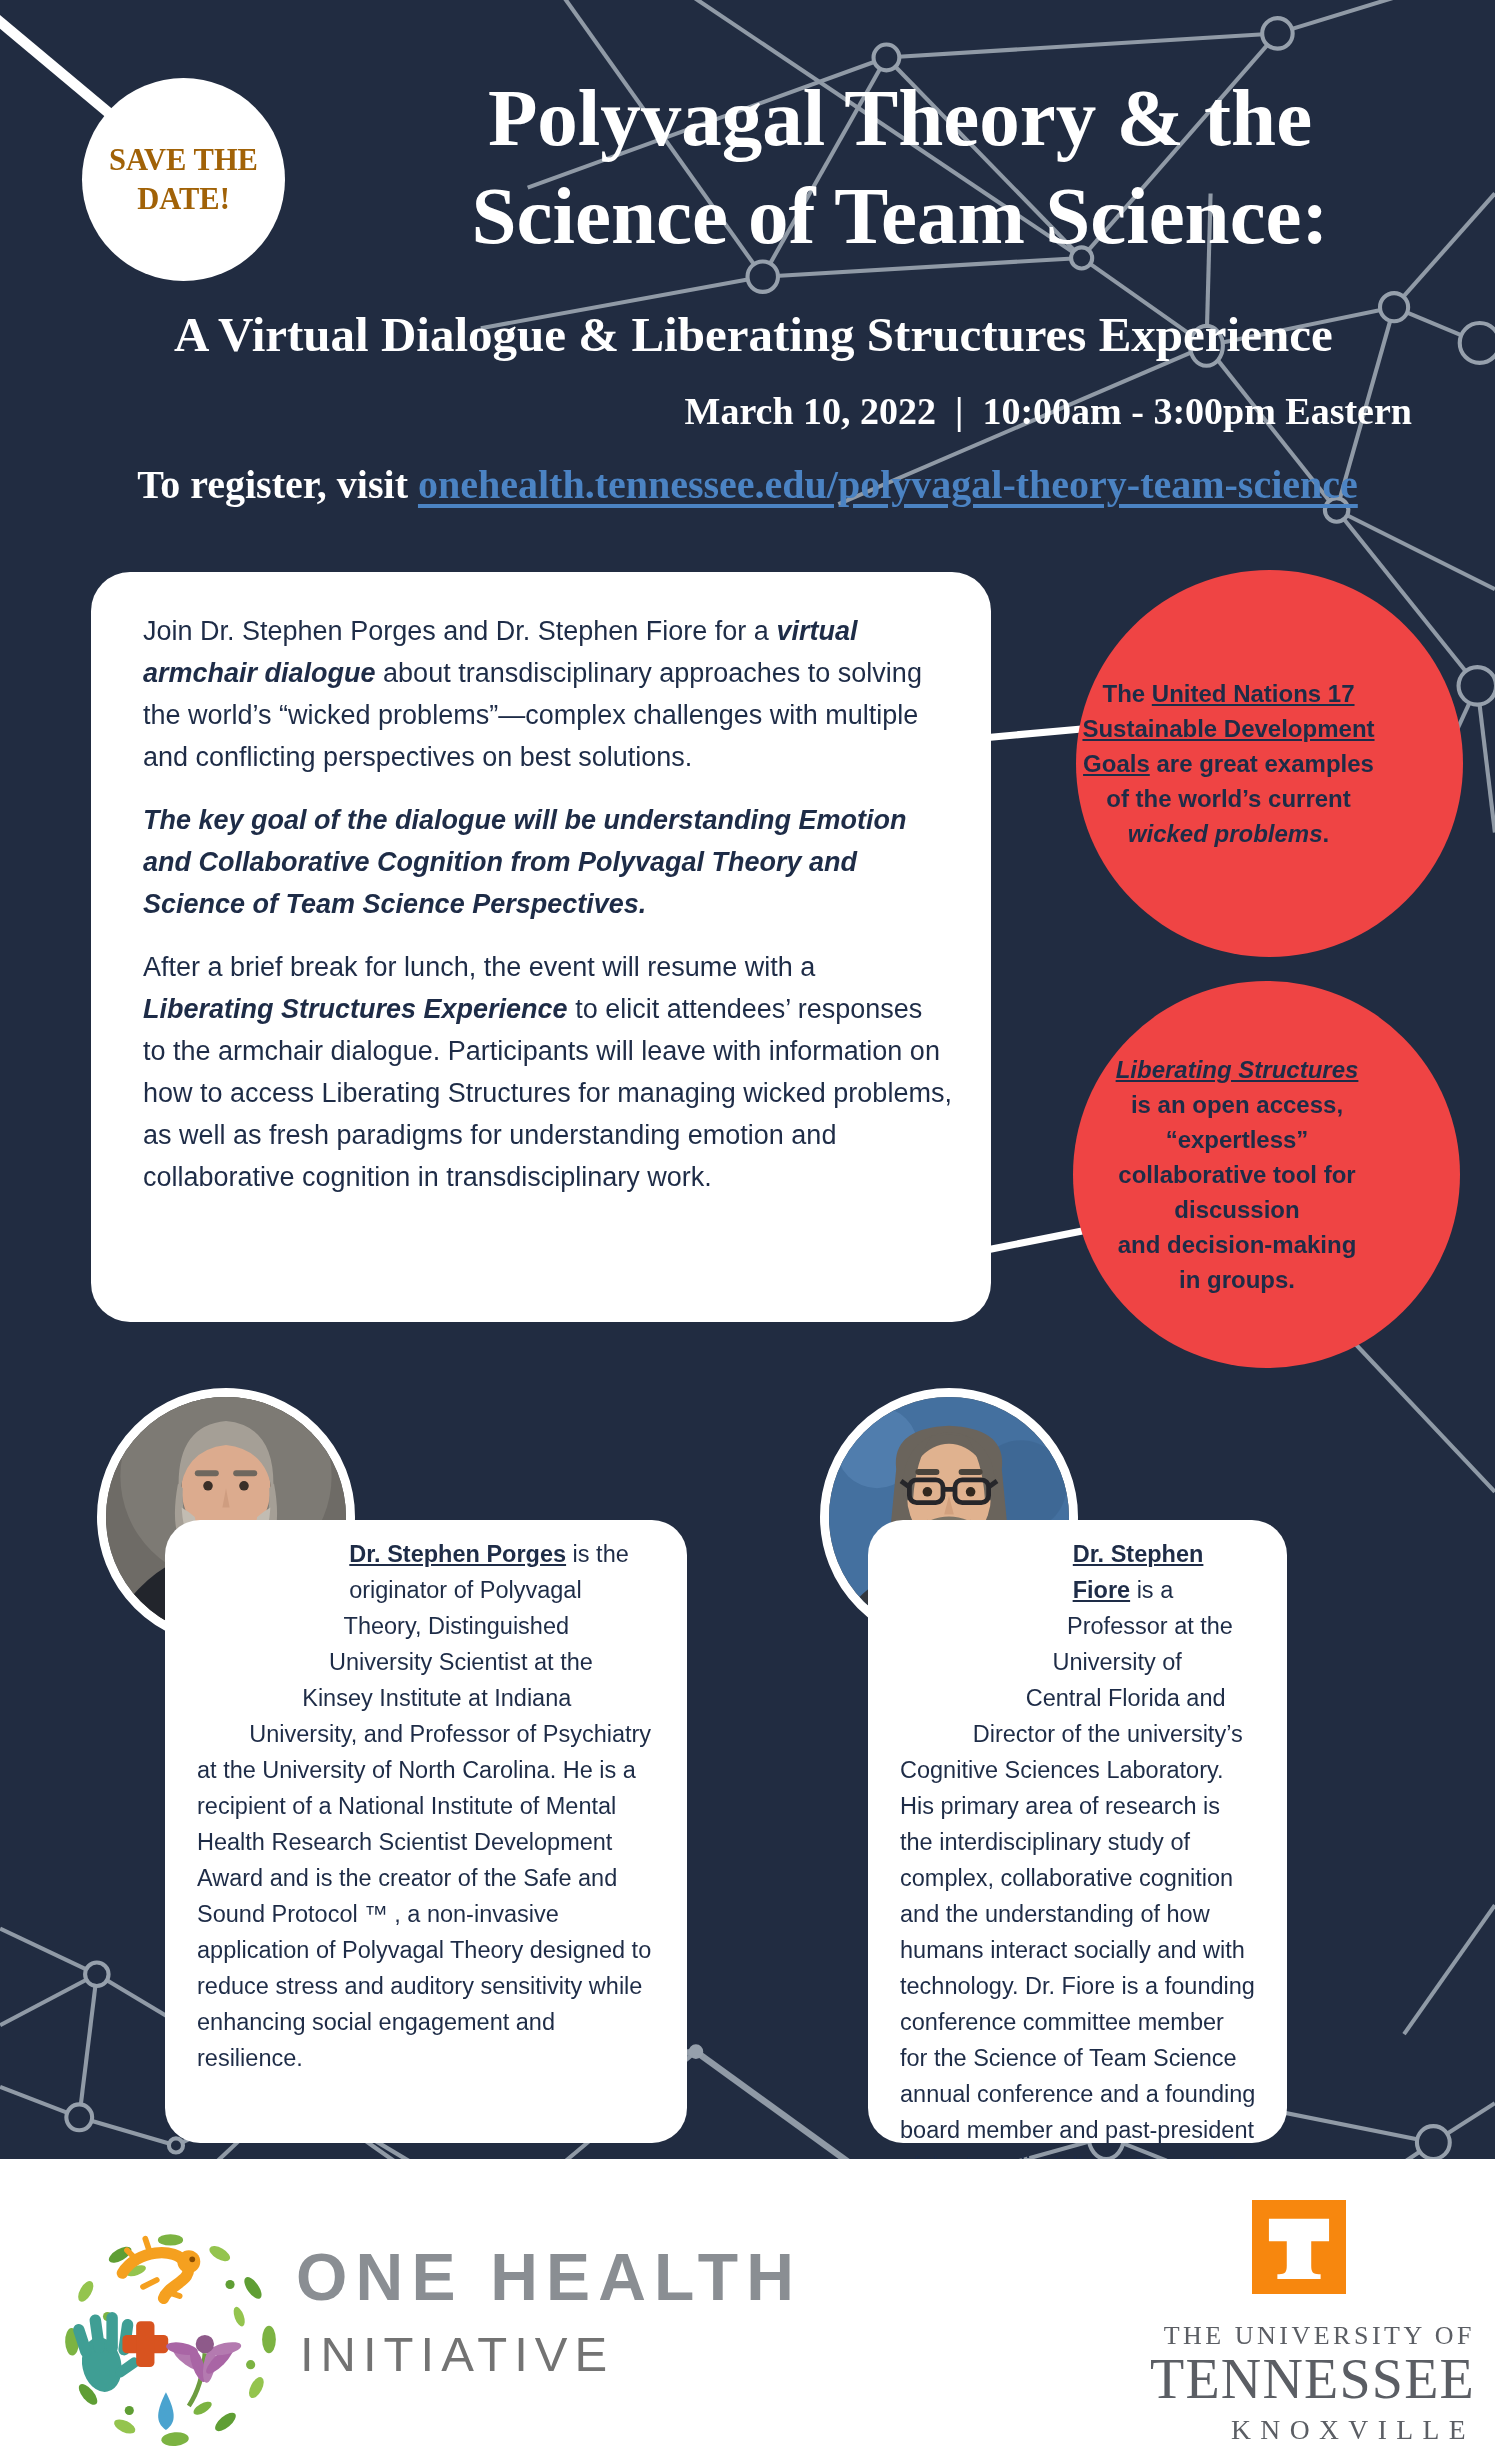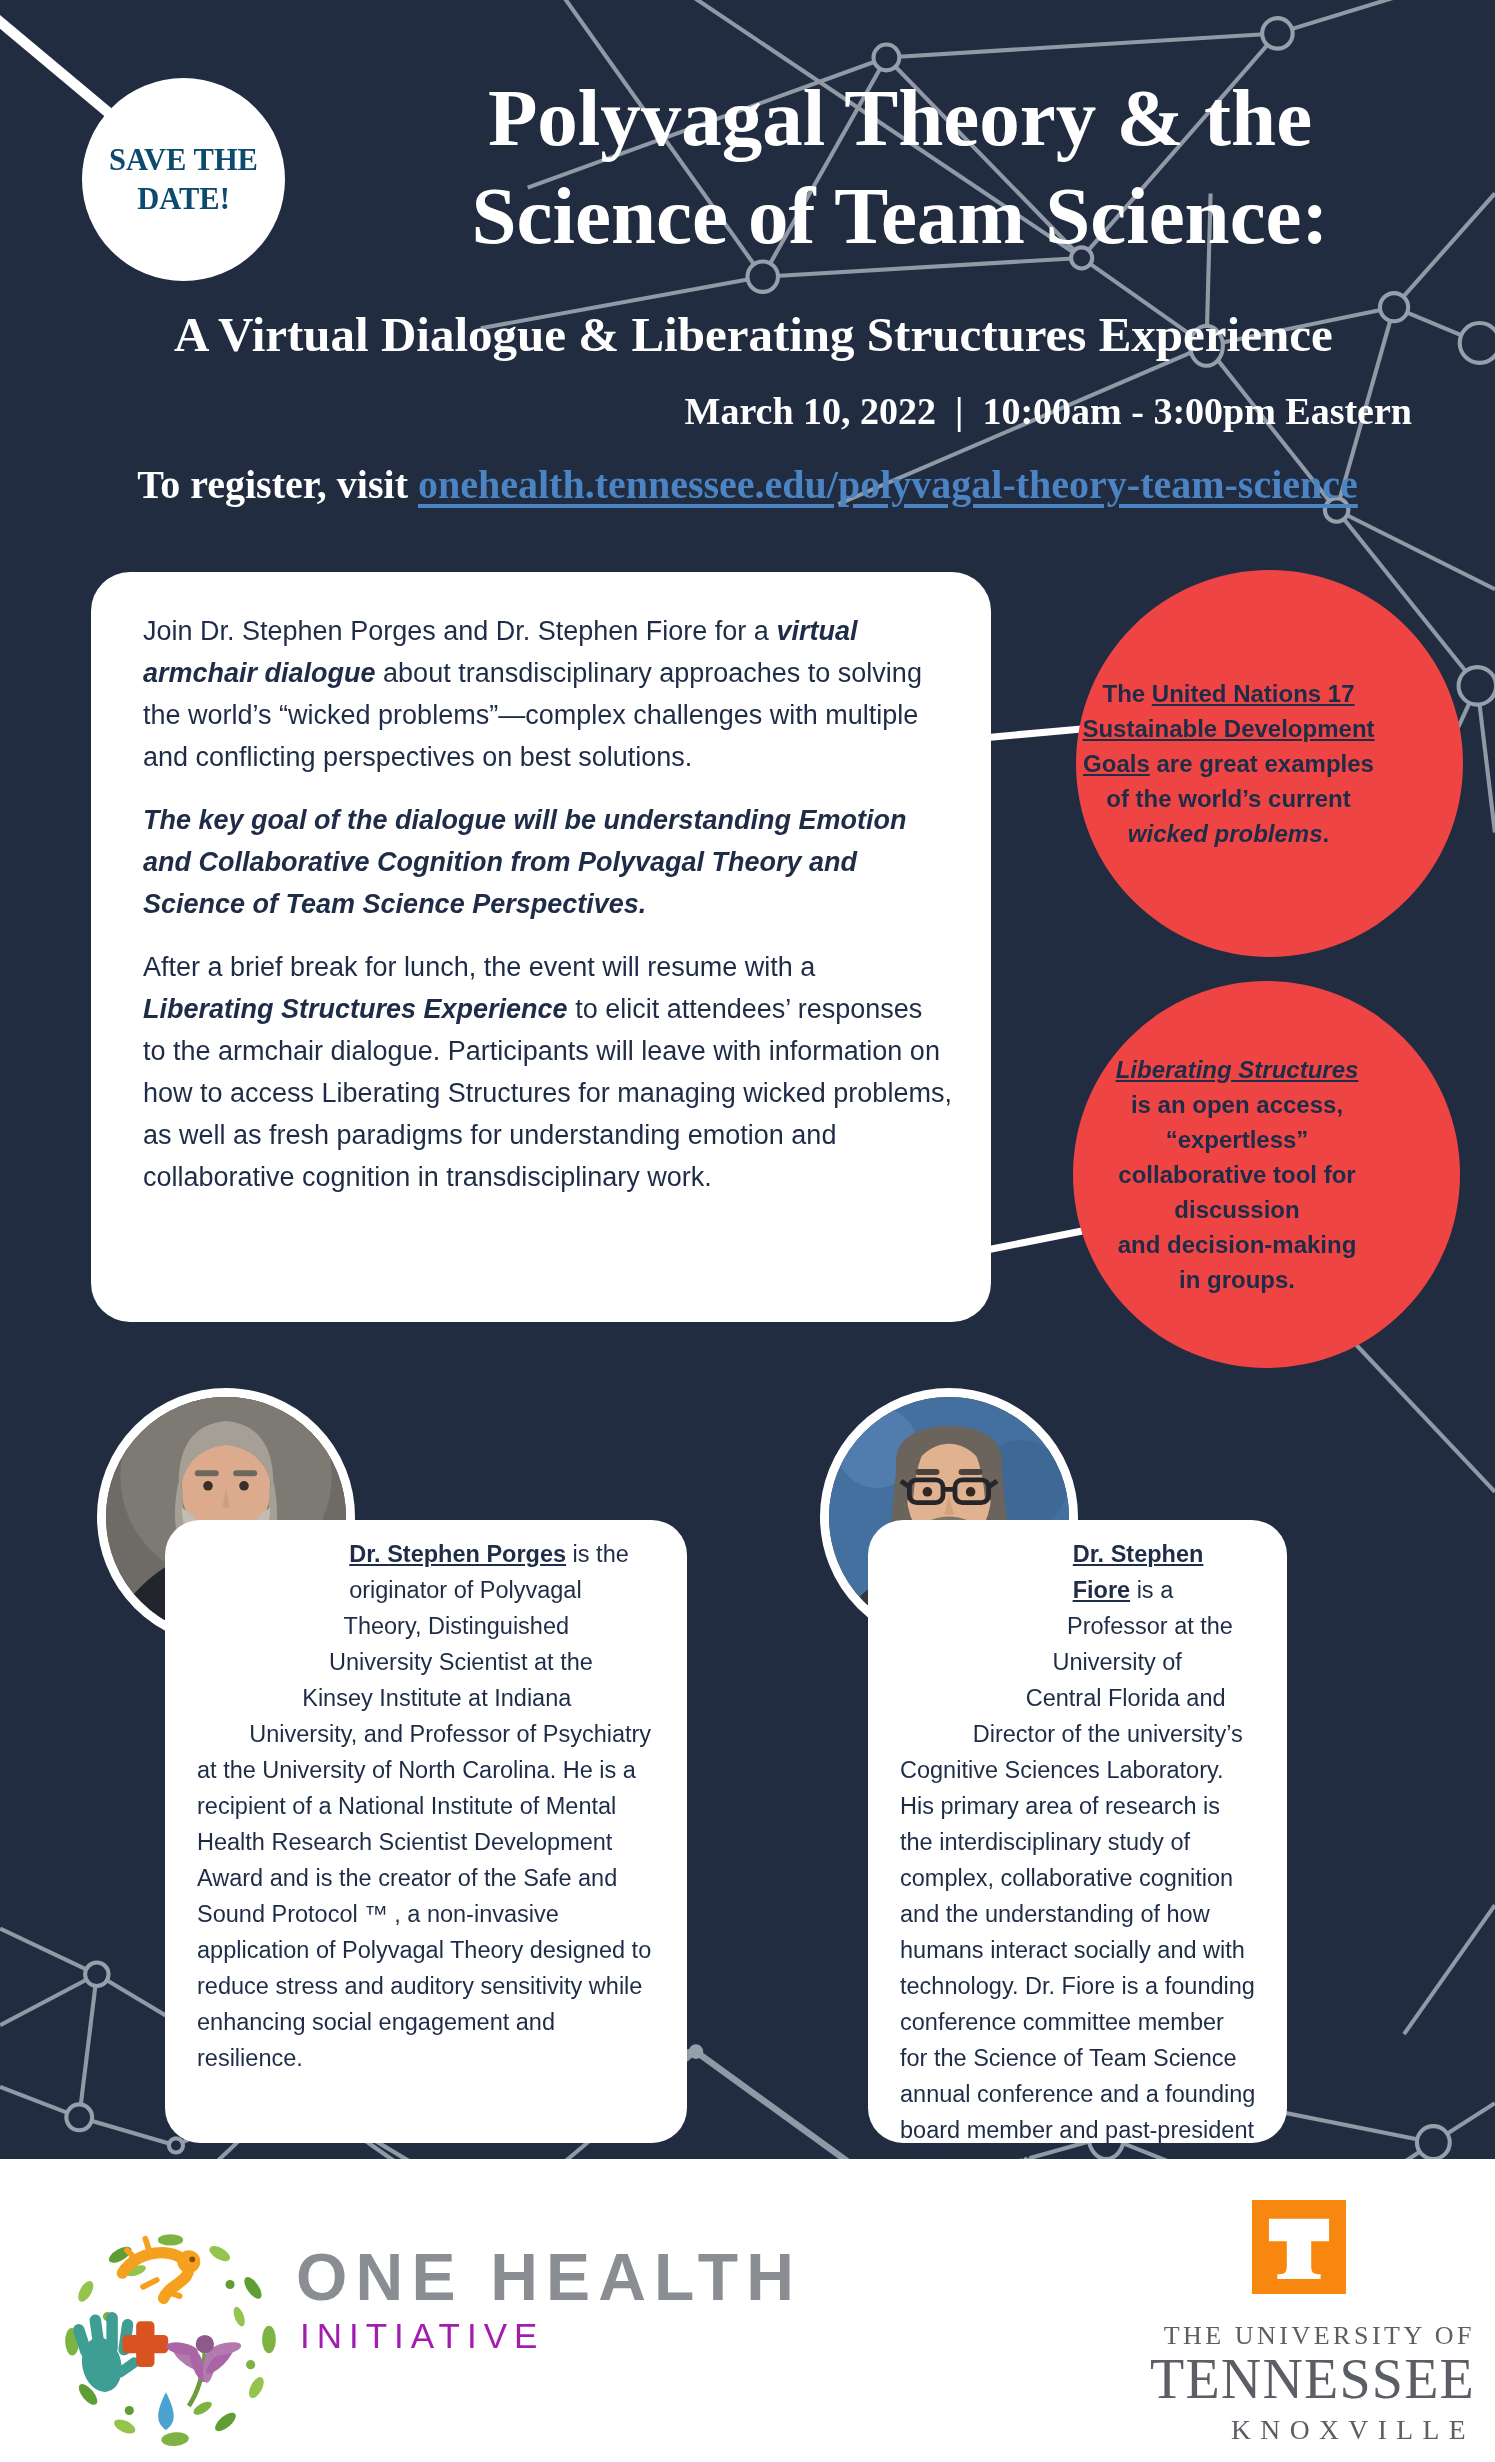--- a/index.html
+++ b/index.html
@@ -4,21 +4,21 @@
 <style>
   html,body{margin:0;padding:0;background:#0d1420;}
   .page{position:relative;width:1495px;height:2462px;background:#212c41;overflow:hidden;
         font-family:"Liberation Sans",sans-serif;}
   svg.net{position:absolute;left:0;top:0;width:1495px;height:2462px;}
 
   
   .badge{position:absolute;left:82px;top:78px;width:203px;height:203px;border-radius:50%;
          background:#ffffff;display:flex;align-items:center;justify-content:center;text-align:center;}
   .badge-text{font-family:"Liberation Serif",serif;font-weight:bold;font-size:30.5px;line-height:39px;
-              color:#0c4a6e;white-space:pre-line;}
+              color:#a16207;white-space:pre-line;}
   .title{position:absolute;left:305px;top:69px;width:1190px;text-align:center;color:#ffffff;
          font-family:"Liberation Serif",serif;font-weight:bold;font-size:81px;line-height:98px;
          white-space:pre-line;}
   .subtitle{position:absolute;left:5.9px;top:305px;width:1495px;text-align:center;color:#ffffff;
             font-family:"Liberation Serif",serif;font-weight:bold;font-size:49px;line-height:59px;}
   .dateline{position:absolute;top:389px;right:83px;text-align:right;color:#ffffff;white-space:pre;
             font-family:Liberation Serif, serif;font-weight:bold;font-size:38px;}
   .register{position:absolute;left:0;top:461px;width:1495px;text-align:center;color:#ffffff;
             font-family:"Liberation Serif",serif;font-weight:bold;font-size:40px;}
   .register a{color:#4b83c3;text-decoration:underline;text-underline-offset:5.9px;cursor:pointer;}
@@ -55,22 +55,22 @@
   .wrap-spacer{float:left;width:182px;height:195px;shape-outside:circle(164px at -11.7px 29px);}
   .box-fiore .wrap-spacer{width:199px;shape-outside:circle(164px at 8.8px 29px);}
   .name{font-weight:bold;text-decoration:underline;}
 
   
   .footer{position:absolute;left:0;top:2159px;width:1495px;height:303px;background:#ffffff;}
   .oh-logo{position:absolute;left:56px;top:66px;width:229px;height:229px;}
   .oh-logo svg{width:100%;height:100%;display:block;}
   .oh1{position:absolute;left:296px;top:85px;font-size:66px;font-weight:bold;letter-spacing:8.2px;
        color:#8a8e93;line-height:1;}
-  .oh2{position:absolute;left:300px;top:159px;font-size:35px;font-weight:normal;letter-spacing:7px;
-       color:#a21caf;line-height:1;}
+  .oh2{position:absolute;left:300px;top:171px;font-size:49px;font-weight:normal;letter-spacing:7px;
+       color:#737373;line-height:1;}
   .ut{position:absolute;left:1123px;top:0;width:352px;height:303px;text-align:right;color:#5b5e64;
       font-family:"Liberation Serif",serif;}
   .ut-t{position:absolute;left:129px;top:41px;width:94px;height:94px;}
   .ut-t svg{width:100%;height:100%;display:block;}
   .ut1{position:absolute;left:0;top:164px;width:352px;font-size:26px;letter-spacing:3.5px;line-height:1;}
   .ut2{position:absolute;left:0;top:192px;width:352px;font-size:56px;letter-spacing:1.2px;line-height:1;}
   .ut3{position:absolute;left:0;top:257px;width:352px;font-size:27.6px;letter-spacing:9.4px;line-height:1;}
 </style>
 </head>
 <body>

